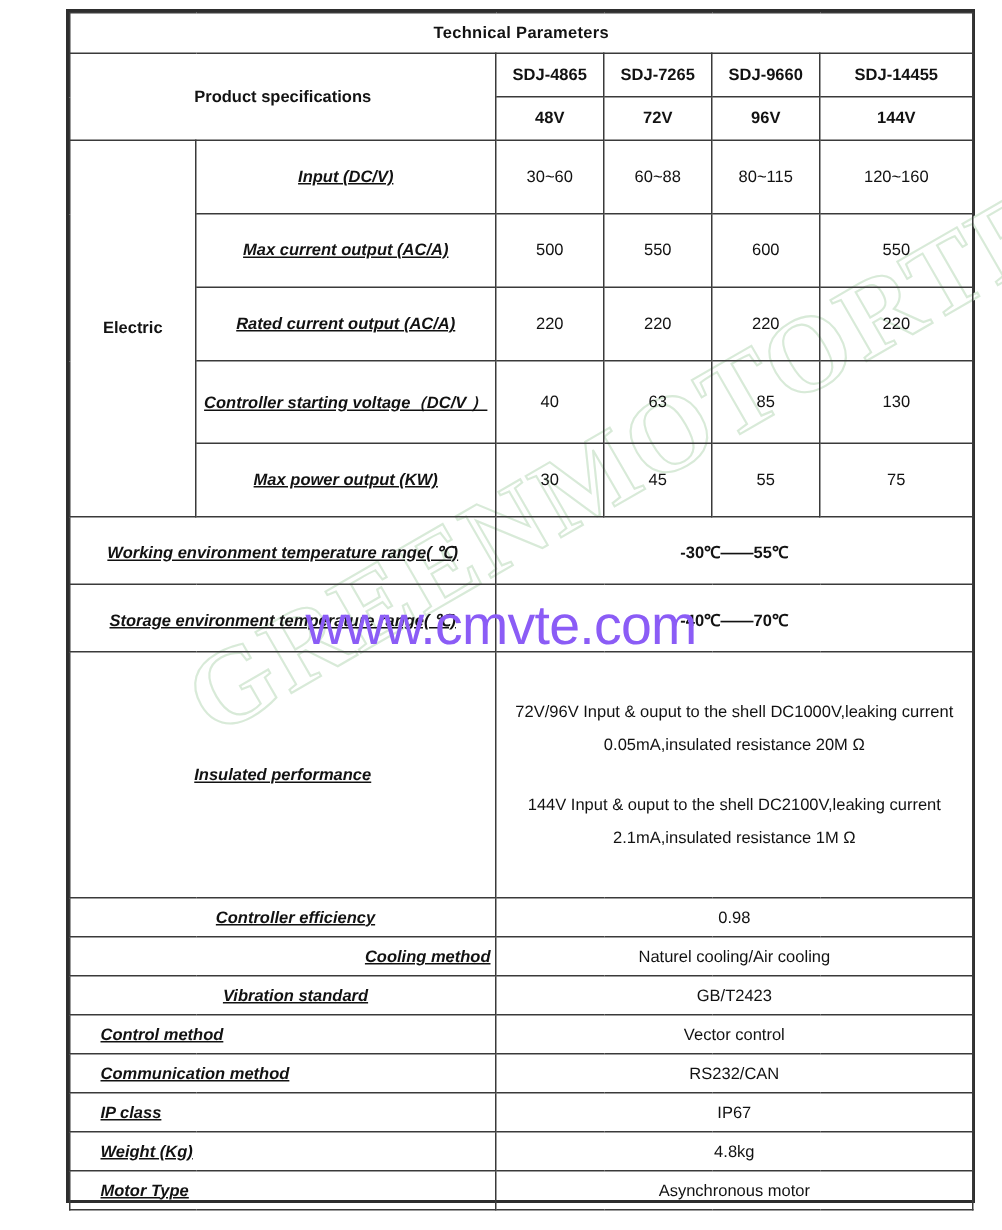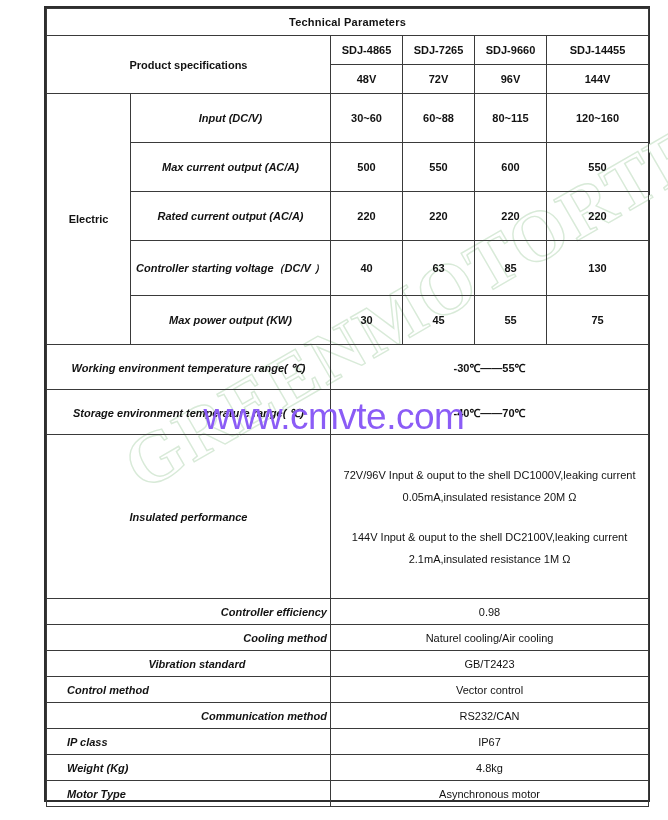--- a/index.html
+++ b/index.html
@@ -99,41 +99,42 @@
   .title-cell {
     font-weight: 700;
     font-size: 13px;
     letter-spacing: 0.2px;
     height: 24px;
   }
   .label-bold {
     font-weight: 700;
     font-style: italic;
     font-size: 11.5px;
+    text-decoration: underline;
   }
   .label-plain {
     font-weight: 700;
     font-style: normal;
     font-size: 12px;
   }
   .prodspec {
     font-weight: 700;
     font-style: normal;
     font-size: 13px;
   }
   .model {
     font-weight: 700;
     font-size: 11.5px;
   }
   .volt {
     font-weight: 700;
     font-size: 13px;
   }
   .val {
-    font-weight: 700;
+    font-weight: 400;
     font-size: 11.5px;
   }
   .val-normal {
     font-weight: 400;
     font-size: 11.5px;
   }
   .temp-val {
     font-weight: 700;
     font-size: 11.5px;
   }
@@ -256,37 +257,37 @@
               <span>0.05mA,insulated resistance 20M Ω</span>
             </p>
             <p>
               <span>144V Input &amp; ouput to the shell DC2100V,leaking current</span><br>
               <span>2.1mA,insulated resistance 1M Ω</span>
             </p>
           </td>
         </tr>
 
         <tr>
-          <td class="label-bold h-small" colspan="2" style="text-align:right;padding-left:20px;">Controller efficiency</td>
+          <td class="label-bold h-small" colspan="2" style="text-align:center;padding-left:20px;">Controller efficiency</td>
           <td class="val-normal h-small" colspan="4">0.98</td>
         </tr>
         <tr>
           <td class="label-bold h-small" colspan="2" style="text-align:right;padding-left:20px;">Cooling method</td>
           <td class="val-normal h-small" colspan="4">Naturel cooling/Air cooling</td>
         </tr>
         <tr>
           <td class="label-bold h-small" colspan="2" style="text-align:center;padding-left:20px;">Vibration standard</td>
           <td class="val-normal h-small" colspan="4">GB/T2423</td>
         </tr>
         <tr>
           <td class="label-bold h-small" colspan="2" style="text-align:left;padding-left:20px;">Control method</td>
           <td class="val-normal h-small" colspan="4">Vector control</td>
         </tr>
         <tr>
-          <td class="label-bold h-small" colspan="2" style="text-align:right;padding-left:20px;">Communication method</td>
+          <td class="label-bold h-small" colspan="2" style="text-align:left;padding-left:20px;">Communication method</td>
           <td class="val-normal h-small" colspan="4">RS232/CAN</td>
         </tr>
         <tr>
           <td class="label-bold h-small" colspan="2" style="text-align:left;padding-left:20px;">IP class</td>
           <td class="val-normal h-small" colspan="4">IP67</td>
         </tr>
         <tr>
           <td class="label-bold h-small" colspan="2" style="text-align:left;padding-left:20px;">Weight (Kg)</td>
           <td class="val-normal h-small" colspan="4">4.8kg</td>
         </tr>

